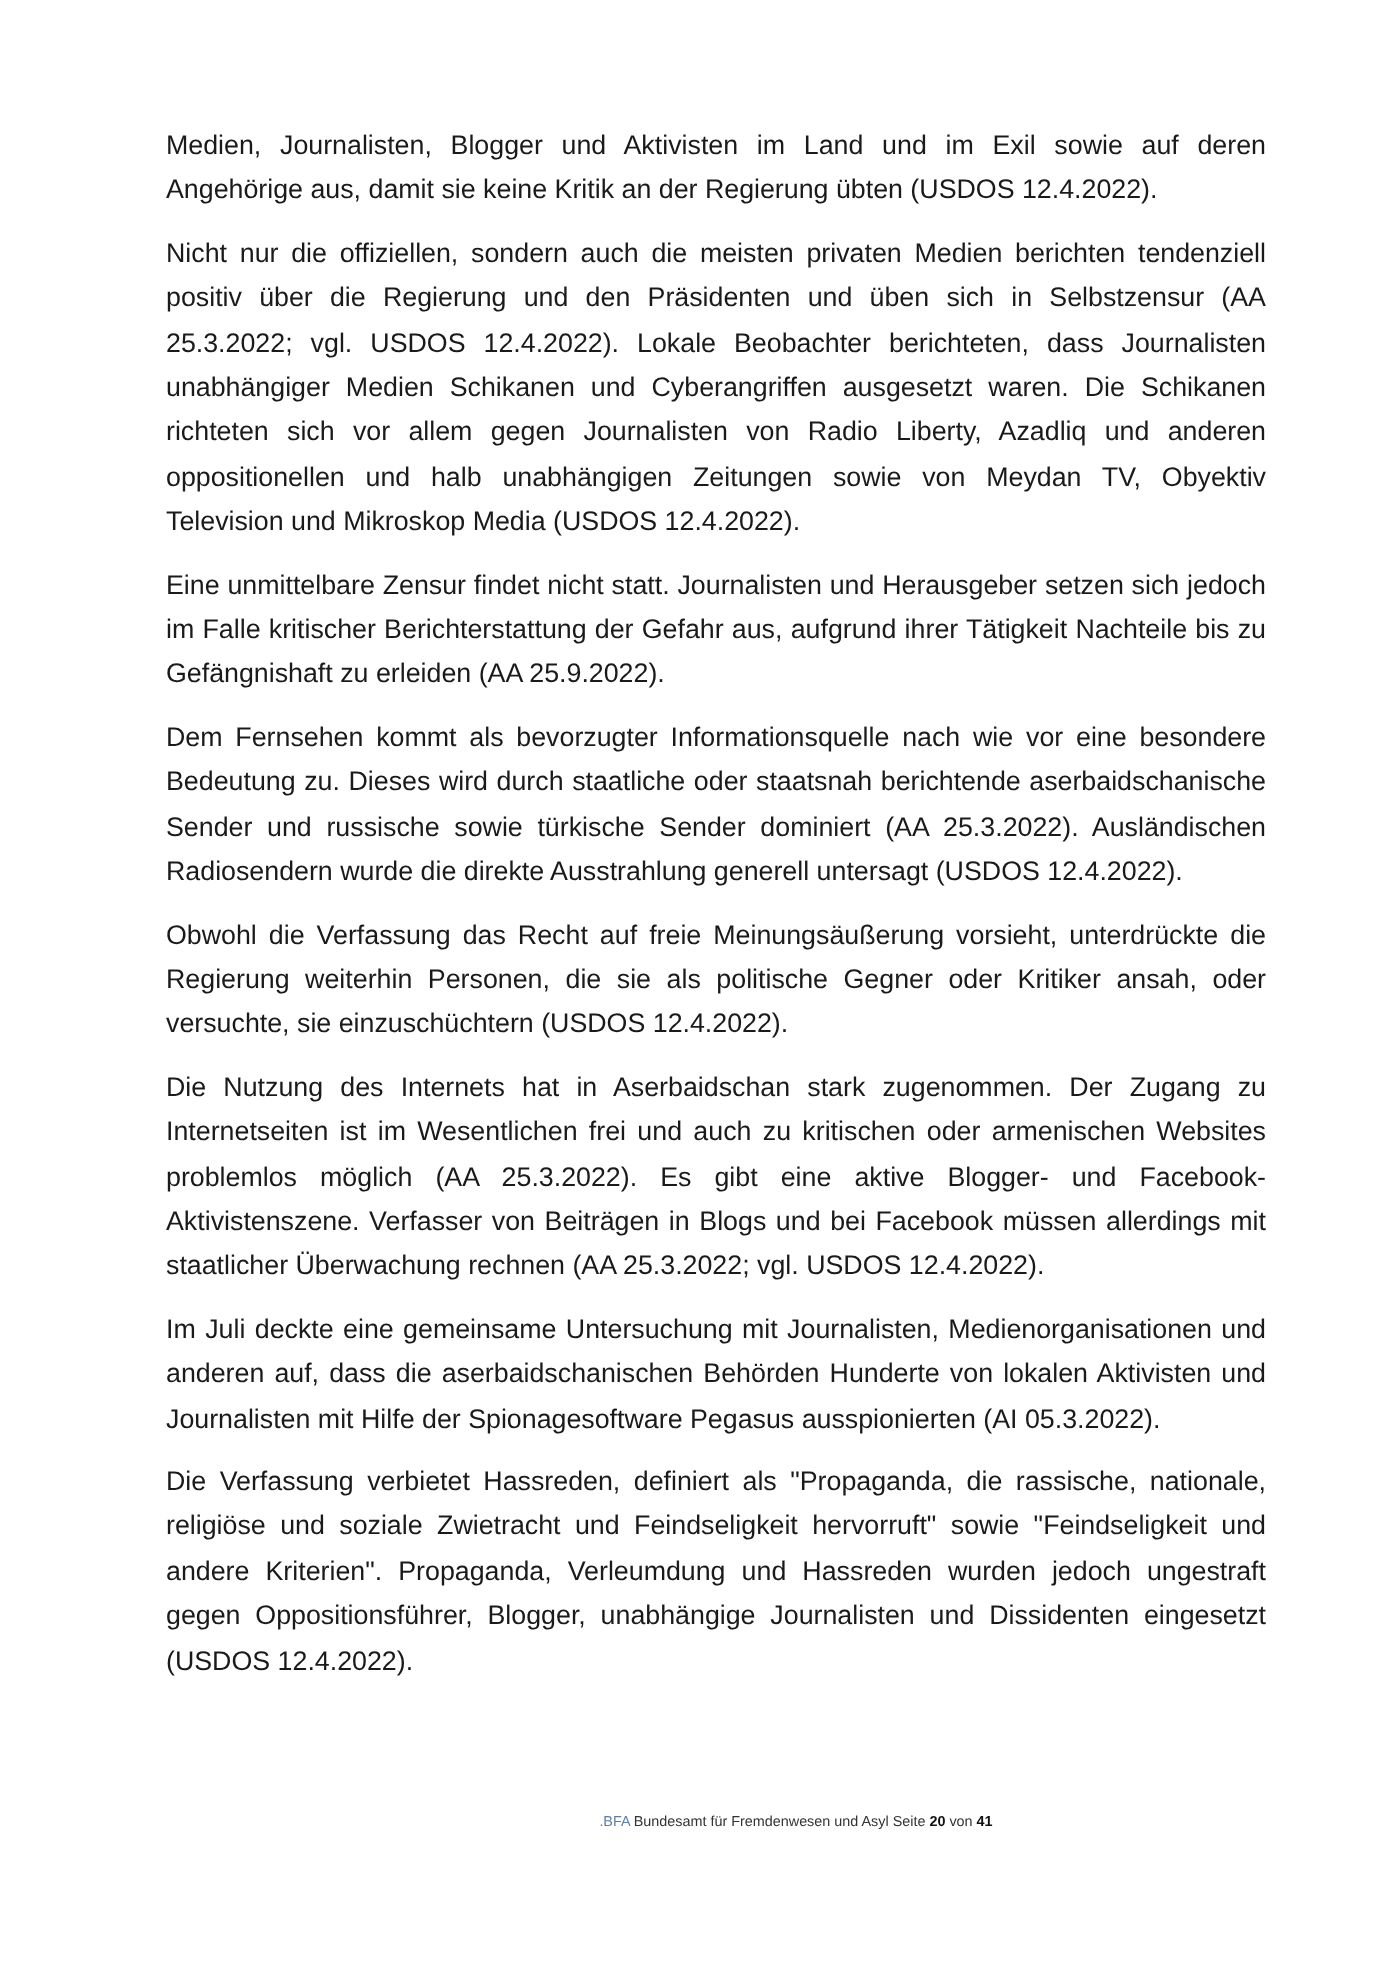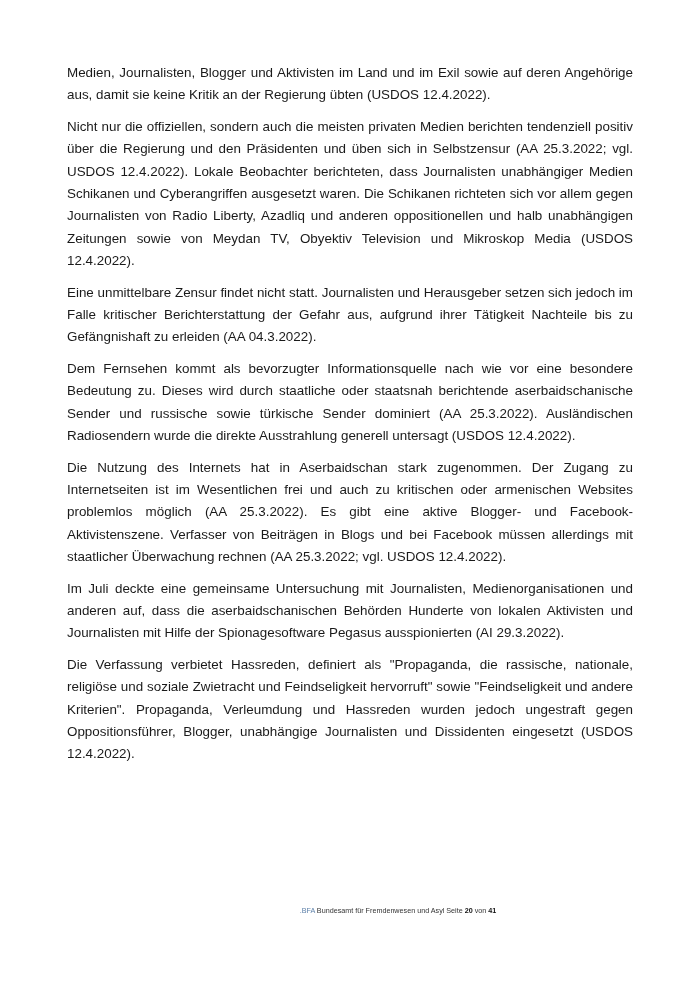--- a/index.html
+++ b/index.html
@@ -26,21 +26,21 @@
     .content {
       position: absolute;
       left: 67px;
       top: 62px;
       width: 566px;
     }
     .para {
       font-size: 13.4px;
       line-height: 22.4px;
       text-align: justify;
-      margin: 0 0 9px 0;
+      margin: 0 0 9px 16px;
       letter-spacing: 0;
     }
     .footer {
       position: absolute;
       top: 906px;
       left: 0;
       width: 700px;
       text-align: center;
       font-size: 7.2px;
       color: #333333;
@@ -55,23 +55,24 @@
       color: #111111;
     }
   </style>
 </head>
 <body>
 
 <div class="page">
   <div class="content">
     <p class="para">Medien, Journalisten, Blogger und Aktivisten im Land und im Exil sowie auf deren Angehörige aus, damit sie keine Kritik an der Regierung übten (USDOS 12.4.2022).</p>
     <p class="para">Nicht nur die offiziellen, sondern auch die meisten privaten Medien berichten tendenziell positiv über die Regierung und den Präsidenten und üben sich in Selbstzensur (AA 25.3.2022; vgl. USDOS 12.4.2022). Lokale Beobachter berichteten, dass Journalisten unabhängiger Medien Schikanen und Cyberangriffen ausgesetzt waren. Die Schikanen richteten sich vor allem gegen Journalisten von Radio Liberty, Azadliq und anderen oppositionellen und halb unabhängigen Zeitungen sowie von Meydan TV, Obyektiv Television und Mikroskop Media (USDOS 12.4.2022).</p>
-    <p class="para">Eine unmittelbare Zensur findet nicht statt. Journalisten und Herausgeber setzen sich jedoch im Falle kritischer Berichterstattung der Gefahr aus, aufgrund ihrer Tätigkeit Nachteile bis zu Gefängnishaft zu erleiden (AA 04.3.2022).</p>
+    <p class="para">Eine unmittelbare Zensur findet nicht statt. Journalisten und Herausgeber setzen sich jedoch im Falle kritischer Berichterstattung der Gefahr aus, aufgrund ihrer Tätigkeit Nachteile bis zu Gefängnishaft zu erleiden (AA 25.9.2022).</p>
     <p class="para">Dem Fernsehen kommt als bevorzugter Informationsquelle nach wie vor eine besondere Bedeutung zu. Dieses wird durch staatliche oder staatsnah berichtende aserbaidschanische Sender und russische sowie türkische Sender dominiert (AA 25.3.2022). Ausländischen Radiosendern wurde die direkte Ausstrahlung generell untersagt (USDOS 12.4.2022).</p>
+    <p class="para">Obwohl die Verfassung das Recht auf freie Meinungsäußerung vorsieht, unterdrückte die Regierung weiterhin Personen, die sie als politische Gegner oder Kritiker ansah, oder versuchte, sie einzuschüchtern (USDOS 12.4.2022).</p>
     <p class="para">Die Nutzung des Internets hat in Aserbaidschan stark zugenommen. Der Zugang zu Internetseiten ist im Wesentlichen frei und auch zu kritischen oder armenischen Websites problemlos möglich (AA 25.3.2022). Es gibt eine aktive Blogger- und Facebook-Aktivistenszene. Verfasser von Beiträgen in Blogs und bei Facebook müssen allerdings mit staatlicher Überwachung rechnen (AA 25.3.2022; vgl. USDOS 12.4.2022).</p>
-    <p class="para">Im Juli deckte eine gemeinsame Untersuchung mit Journalisten, Medienorganisationen und anderen auf, dass die aserbaidschanischen Behörden Hunderte von lokalen Aktivisten und Journalisten mit Hilfe der Spionagesoftware Pegasus ausspionierten (AI 29.3.2022).</p>
+    <p class="para">Im Juli deckte eine gemeinsame Untersuchung mit Journalisten, Medienorganisationen und anderen auf, dass die aserbaidschanischen Behörden Hunderte von lokalen Aktivisten und Journalisten mit Hilfe der Spionagesoftware Pegasus ausspionierten (AI 05.3.2022).</p>
     <p class="para">Die Verfassung verbietet Hassreden, definiert als "Propaganda, die rassische, nationale, religiöse und soziale Zwietracht und Feindseligkeit hervorruft" sowie "Feindseligkeit und andere Kriterien". Propaganda, Verleumdung und Hassreden wurden jedoch ungestraft gegen Oppositionsführer, Blogger, unabhängige Journalisten und Dissidenten eingesetzt (USDOS 12.4.2022).</p>
   </div>
 
   <div class="footer">
     <span class="brand">.BFA</span><span> Bundesamt für Fremdenwesen und Asyl Seite </span><b>20</b><span> von </span><b>41</b>
   </div>
 </div>
 
 </body></html>

